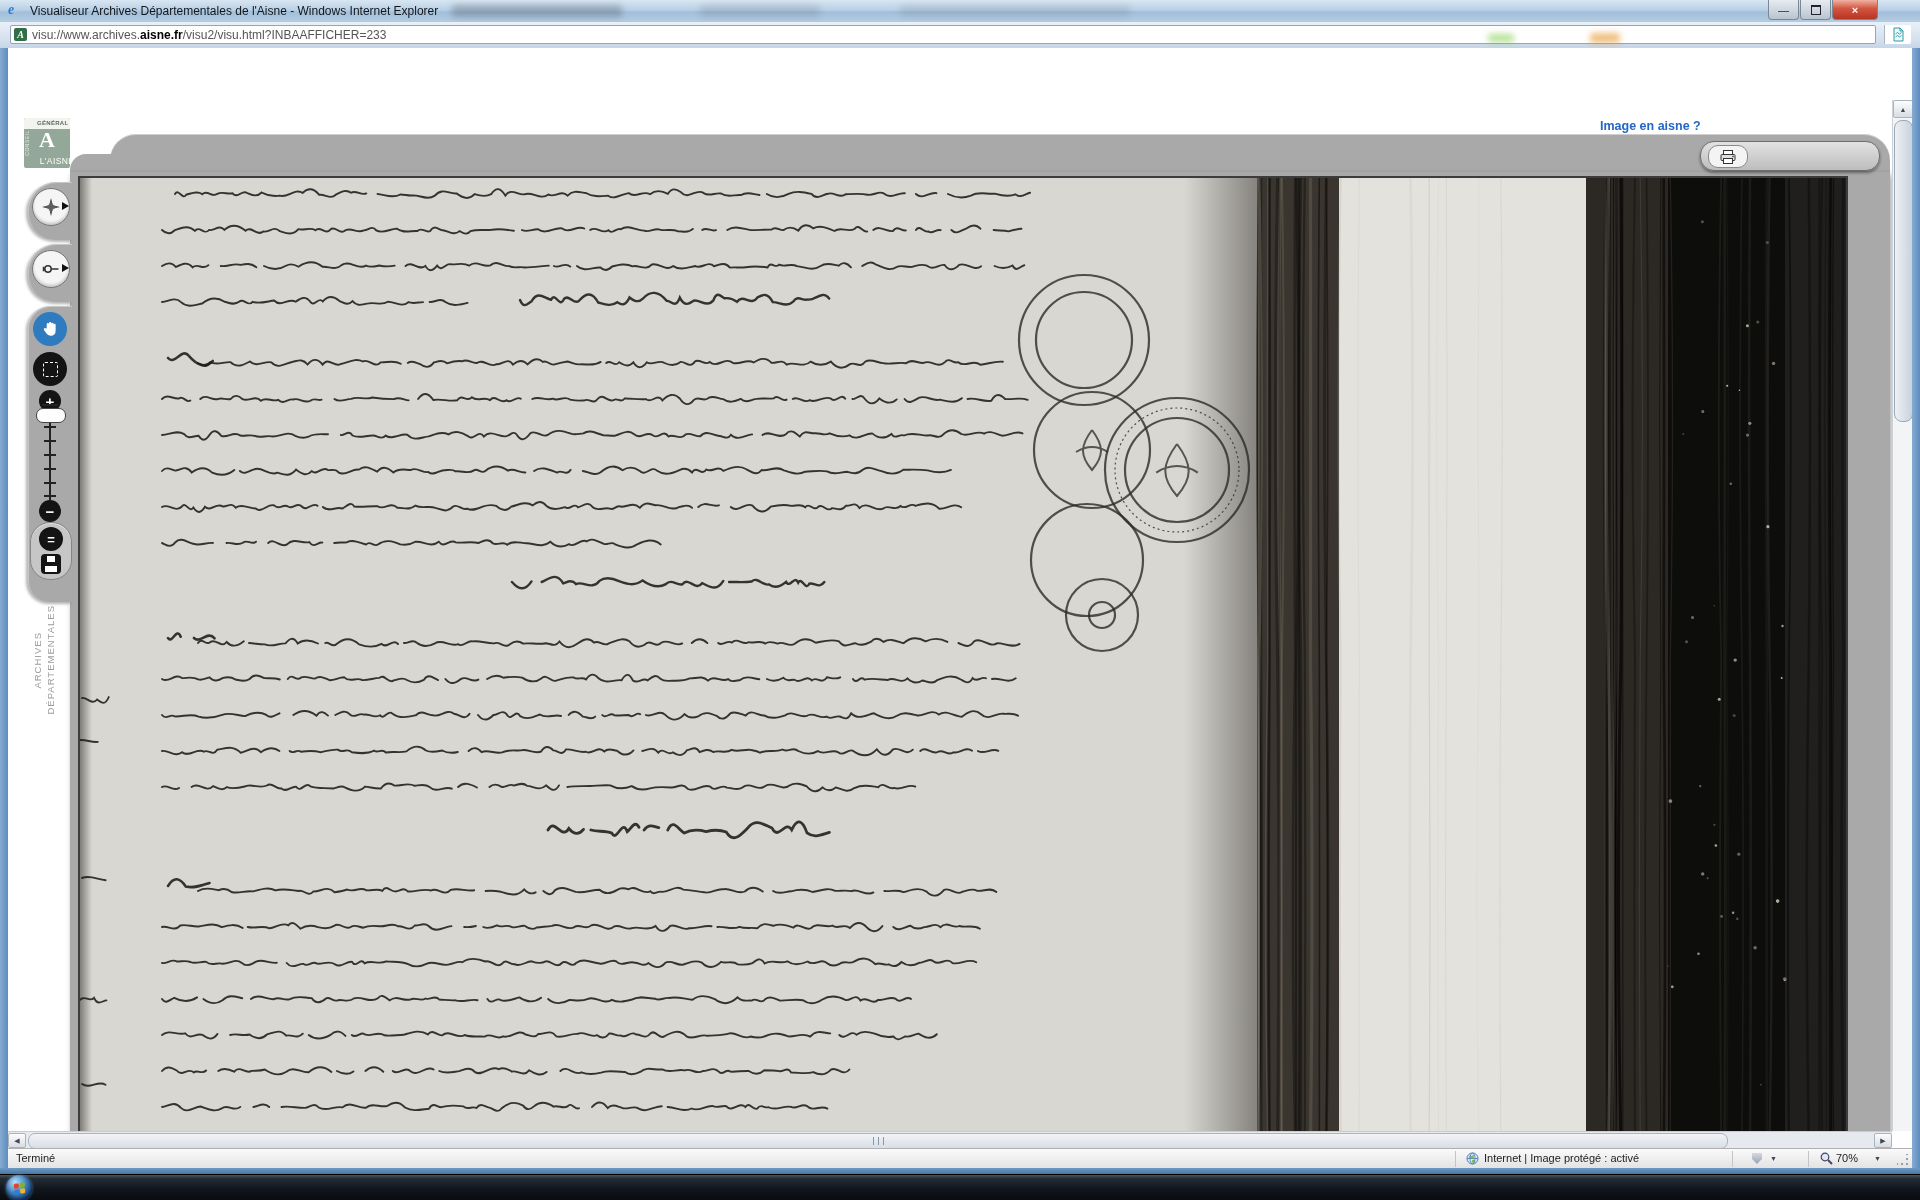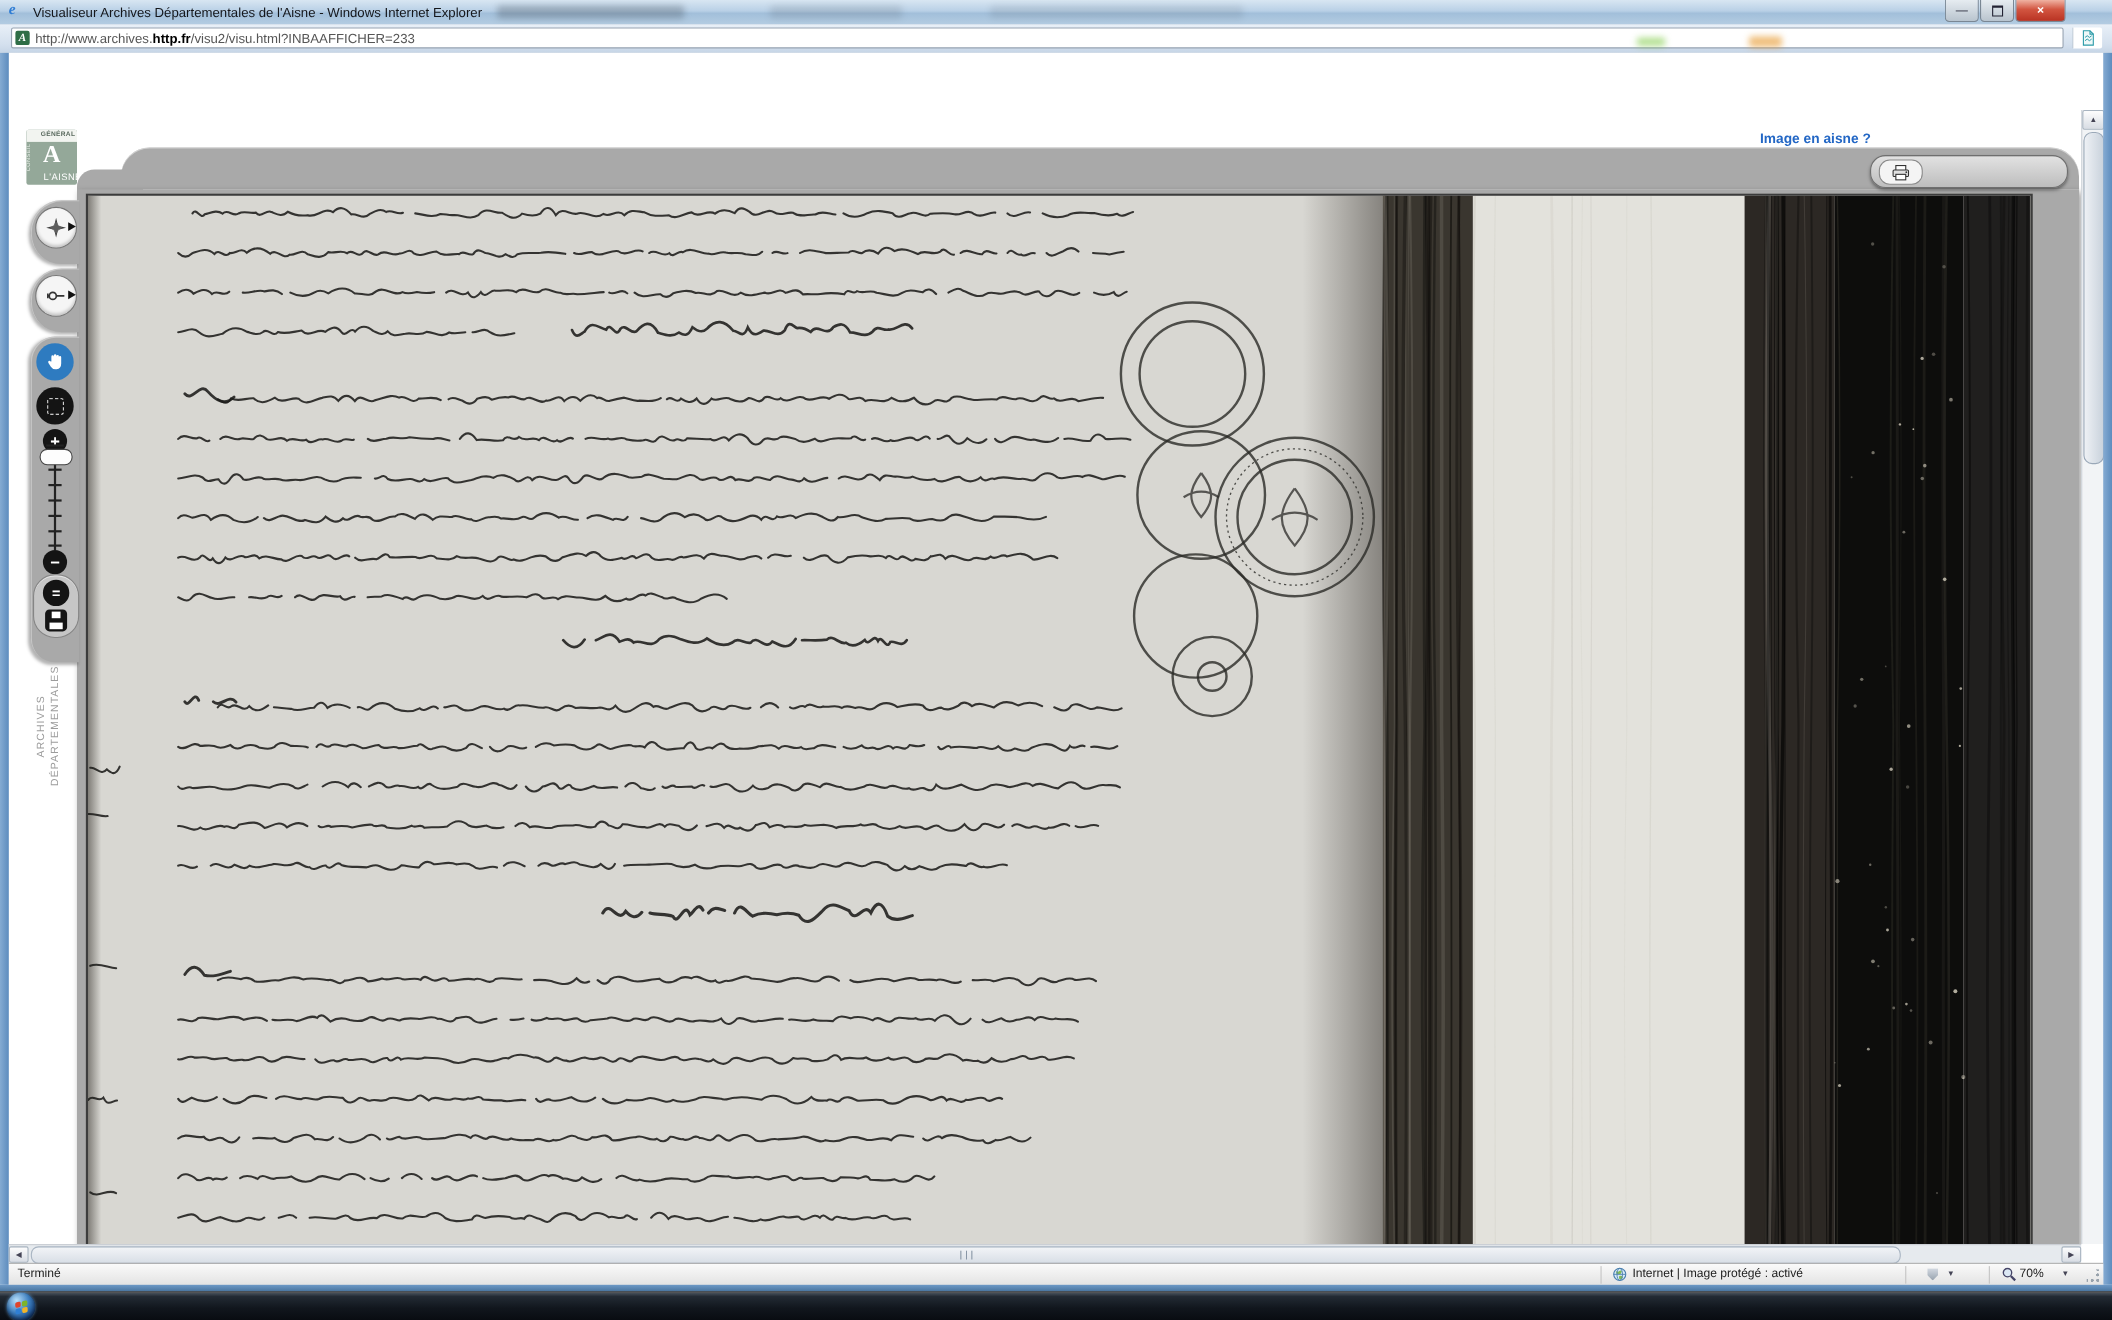--- a/index.html
+++ b/index.html
@@ -148,21 +148,21 @@
         </div>
       <div class="winbtn close">
           <span>×</span>
         </div>
     </div>
   </div>
 
   <div class="abs addressbar">
     <div class="abs addr-field">
       <span class="favicon">A</span>
-      <span class="url"><span>http://www.archives.</span><b>http.fr</b><span>/visu2/visu.html?INBAAFFICHER=233</span></span>
+      <span class="url"><span>visu://www.archives.</span><b>aisne.fr</b><span>/visu2/visu.html?INBAAFFICHER=233</span></span>
     </div>
     <div class="abs page-btn">
       <svg width="13" height="15" viewBox="0 0 13 15">
         <path d="M2 1 h6 l3 3 v10 h-9 Z" fill="#eef8f8" stroke="#2a9aa8"></path>
         <path d="M8 1 v3 h3" fill="none" stroke="#2a9aa8"></path>
         <path d="M3.5 7 l2 -1.5 2 1.5 2 -1.5 M3.5 10 l2 -1.5 2 1.5 2 -1.5" stroke="#2a9aa8" fill="none" stroke-width="0.9"></path>
       </svg>
     </div>
     <span class="abs ghost" style="left:1488px;top:12px;width:26px;height:8px;background:rgba(120,200,60,.55);"></span>
     <span class="abs ghost" style="left:1590px;top:11px;width:30px;height:10px;background:rgba(230,150,40,.6);"></span>

